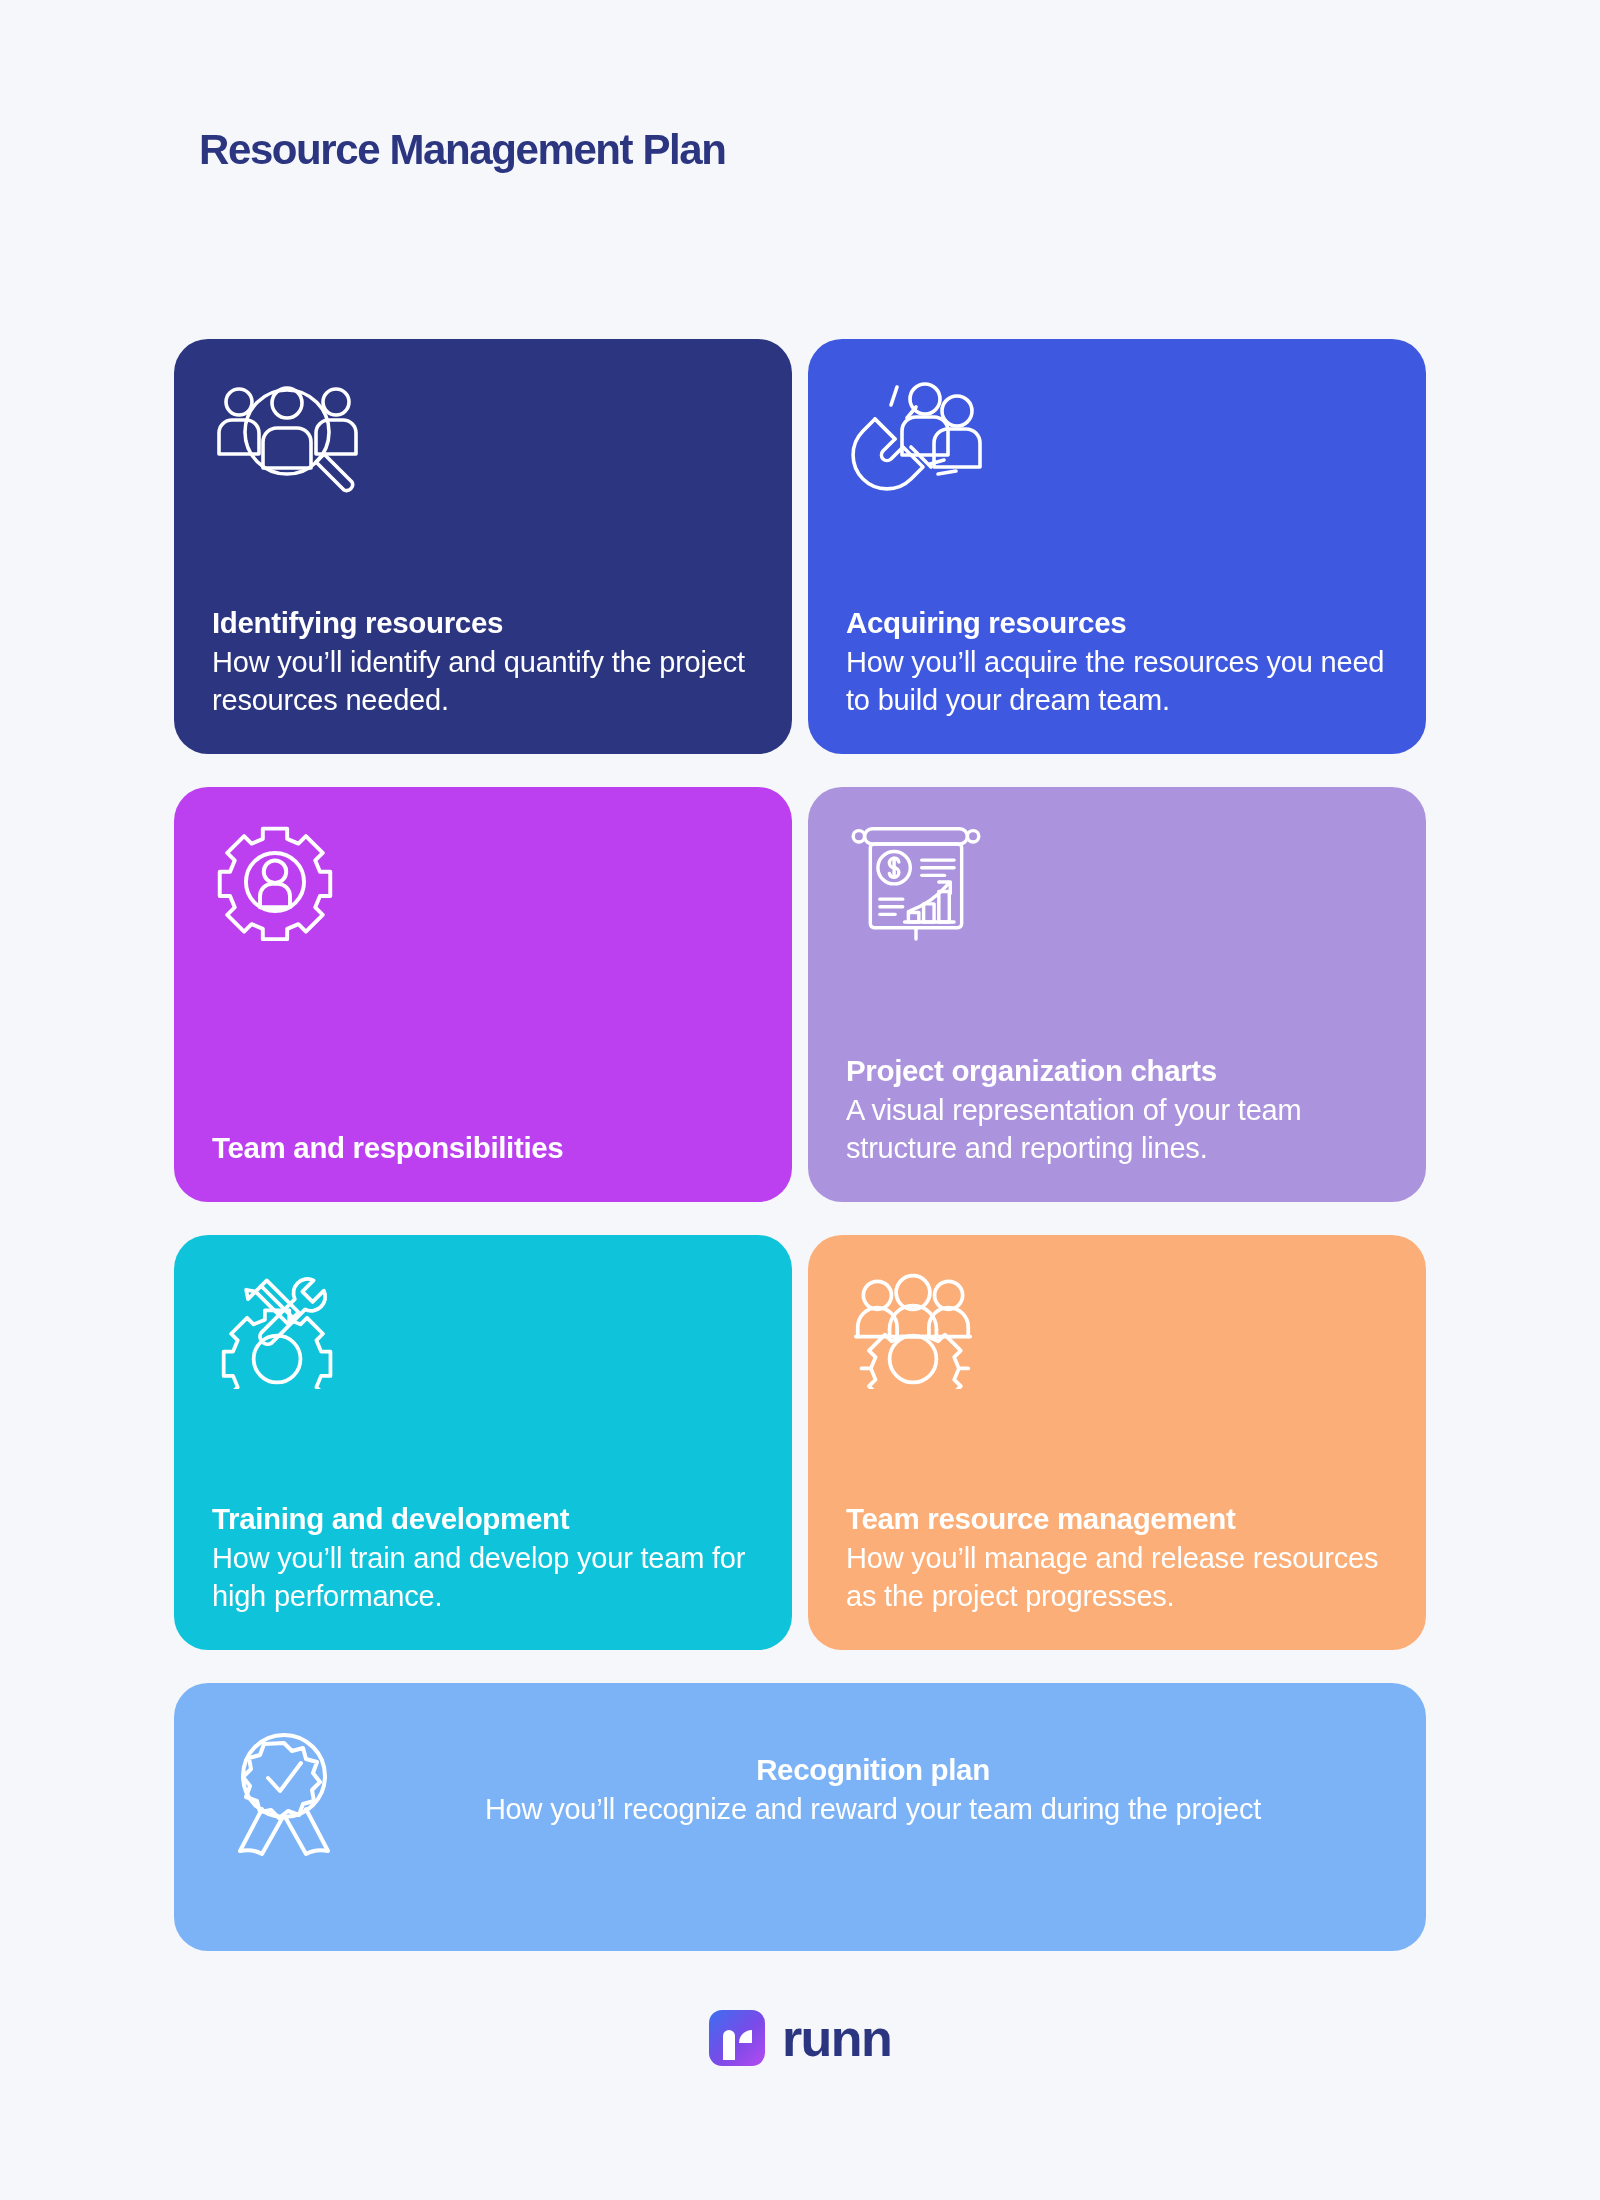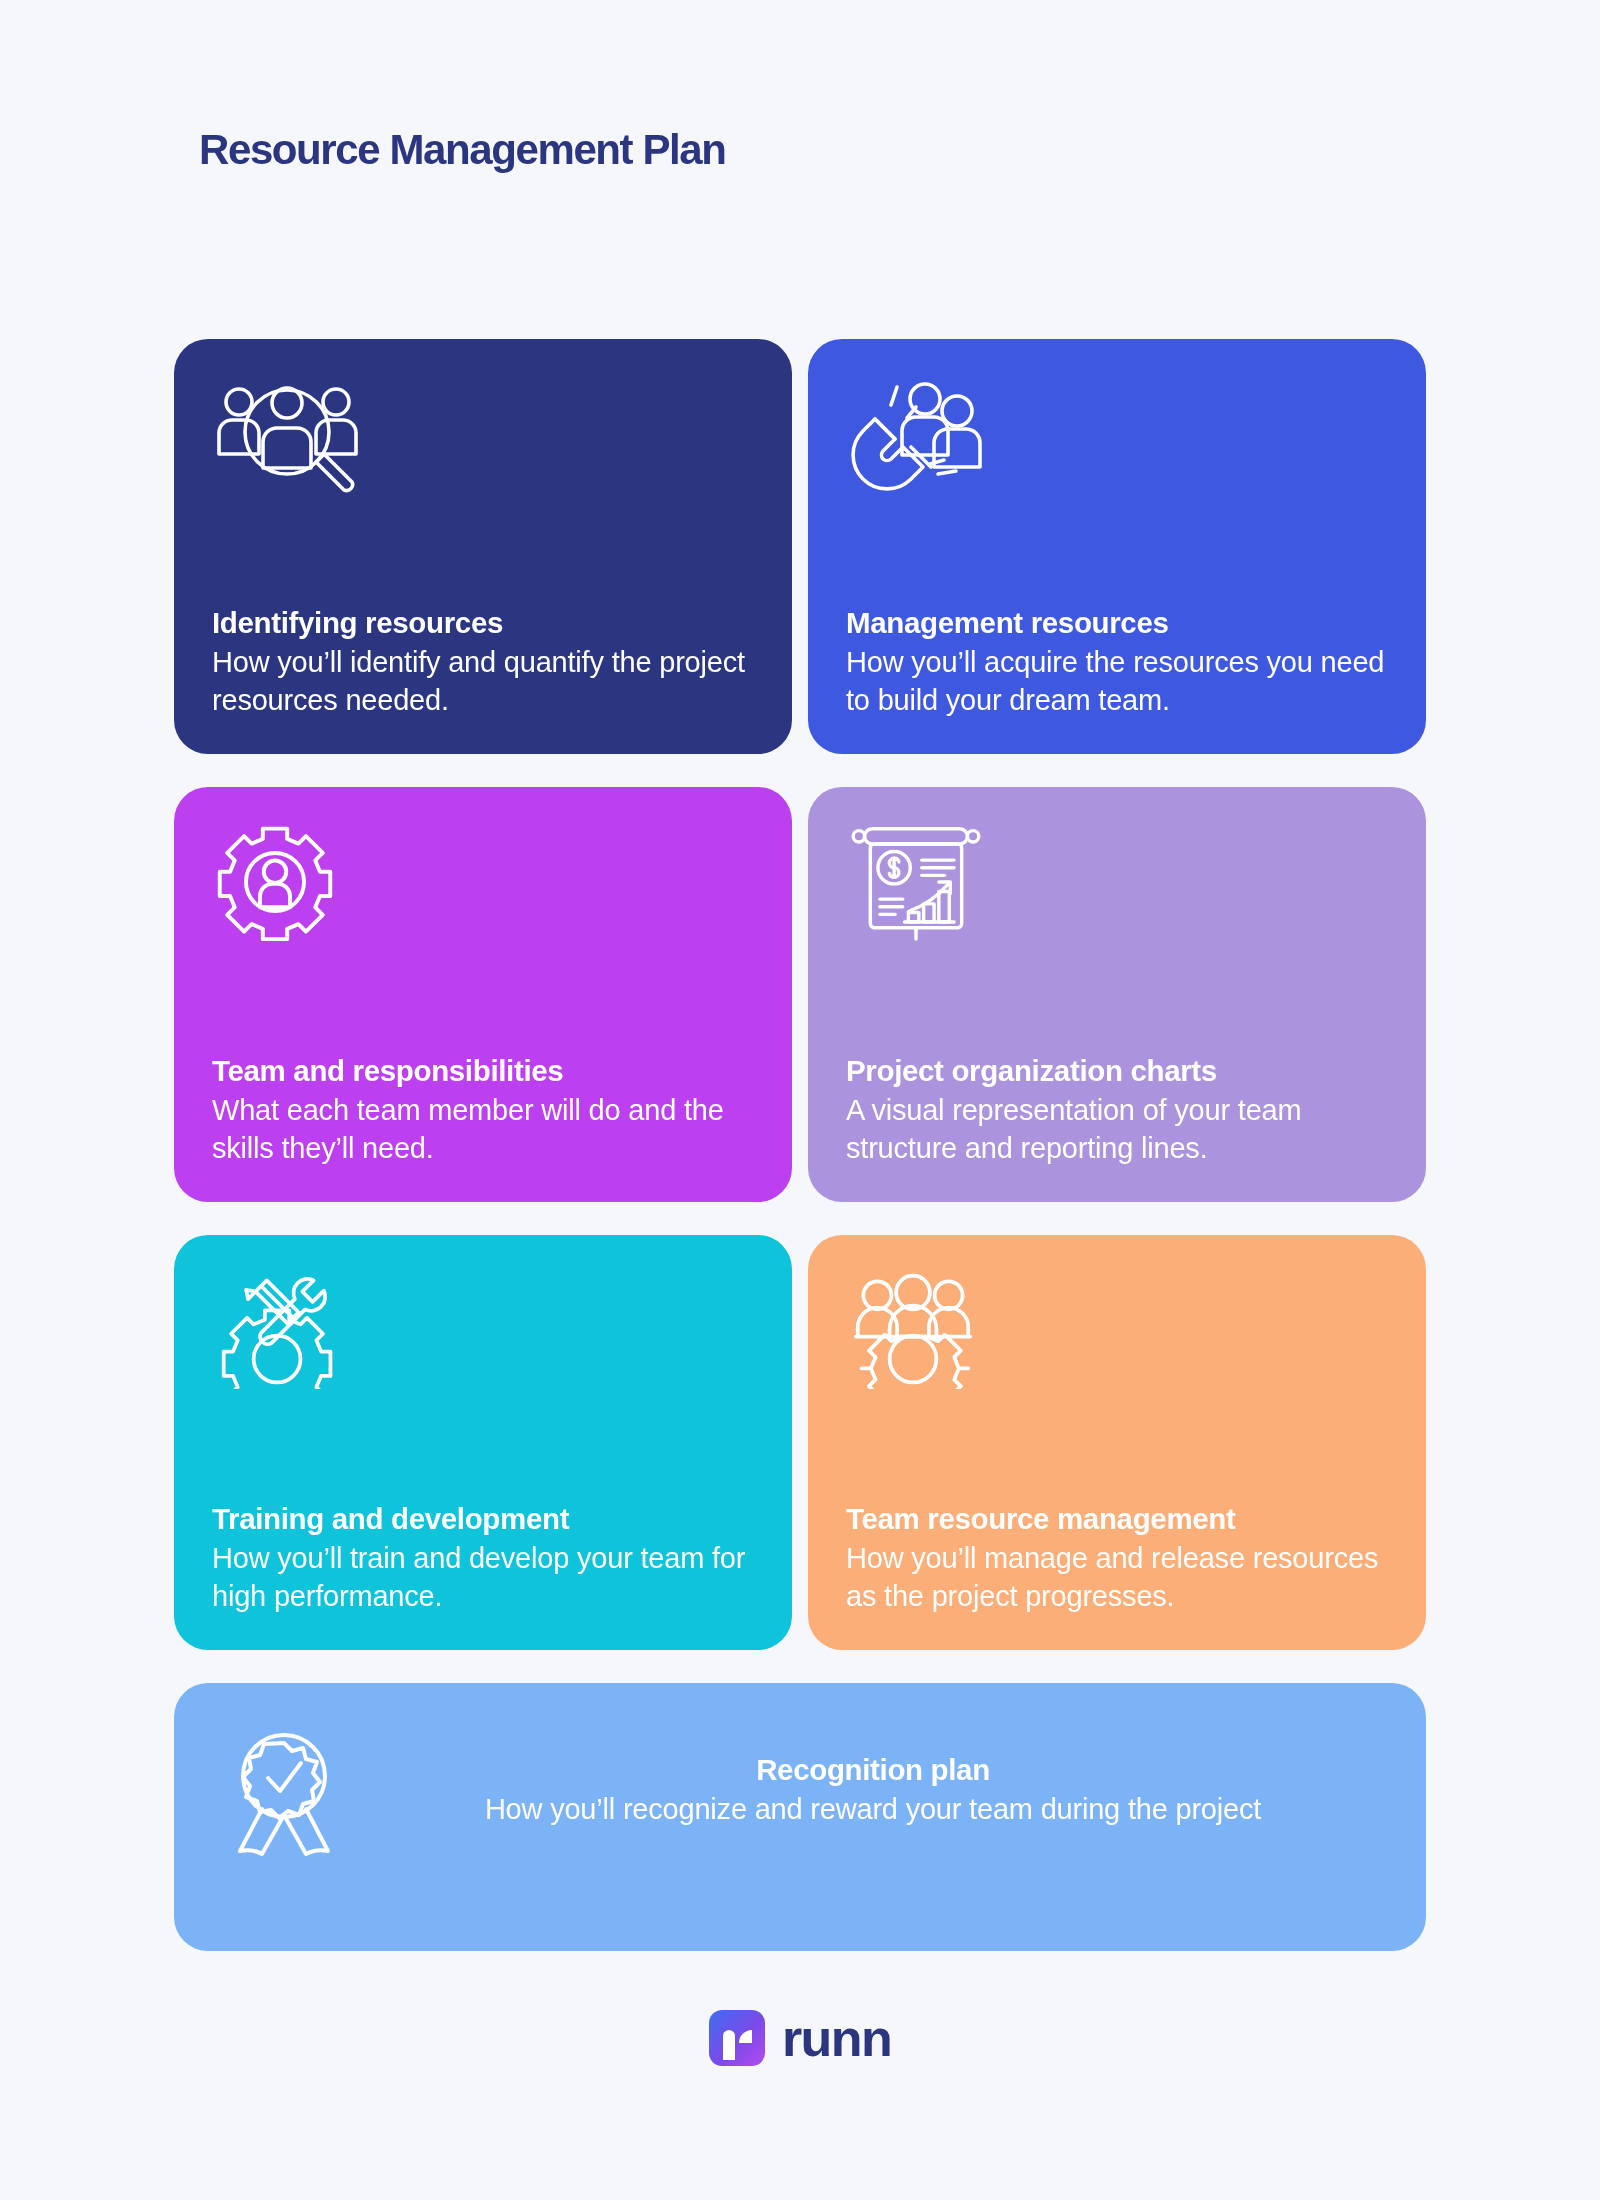--- a/index.html
+++ b/index.html
@@ -176,41 +176,40 @@
             <path d="M110 96 l-18 3"></path>
 
             <circle cx="79" cy="24" r="15"></circle>
             <path d="M56 80 V56 a14 14 0 0 1 14-14 h18 a14 14 0 0 1 14 14 v24 Z"></path>
 
             <circle cx="111" cy="36" r="15"></circle>
             <path d="M88 92 V68 a14 14 0 0 1 14-14 h18 a14 14 0 0 1 14 14 v24 Z"></path>
           </svg>
         </div>
         <div class="card-body">
-          <div class="card-title">Management resources</div>
+          <div class="card-title">Acquiring resources</div>
           <div class="card-desc">How you’ll acquire the resources you need to build your dream team.</div>
         </div>
       </div>
 
     </div>
 
     <div class="row">
 
       <div class="card tall" style="background:#bc3ff0">
         <div class="card-icon">
           <svg width="126" height="118" viewBox="0 0 126 126" fill="none" stroke="#ffffff" stroke-width="4.2" stroke-linecap="round" stroke-linejoin="round">
             <path d="M50 6 h26 v11 l12 5 8 -8 18 18 -8 8 5 12 h11 v26 h-11 l-5 12 8 8 -18 18 -8 -8 -12 5 v11 h-26 v-11 l-12 -5 -8 8 -18 -18 8 -8 -5 -12 h-11 v-26 h11 l5 -12 -8 -8 18 -18 8 8 12 -5 Z"></path>
             <circle cx="63" cy="63" r="31"></circle>
             <circle cx="63" cy="52" r="12"></circle>
             <path d="M47 90 V78 a13 13 0 0 1 13 -13 h6 a13 13 0 0 1 13 13 v12 Z"></path>
           </svg>
         </div>
         <div class="card-body">
           <div class="card-title">Team and responsibilities</div>
-          <div class="card-desc">What each team member will do and the skills they’ll need.</div>
         </div>
       </div>
 
       <div class="card tall" style="background:#ab94dd">
         <div class="card-icon">
           <svg width="140" height="118" viewBox="0 0 140 124" fill="none" stroke="#ffffff" stroke-width="3.6" stroke-linecap="round" stroke-linejoin="round">
 
             <rect x="16" y="6" width="108" height="16" rx="8"></rect>
             <circle cx="10" cy="14" r="6"></circle>
             <circle cx="130" cy="14" r="6"></circle>

